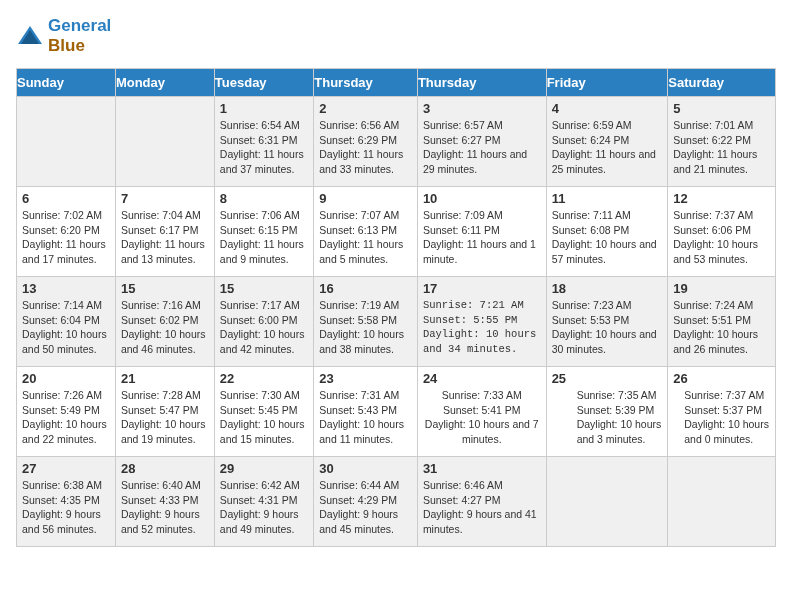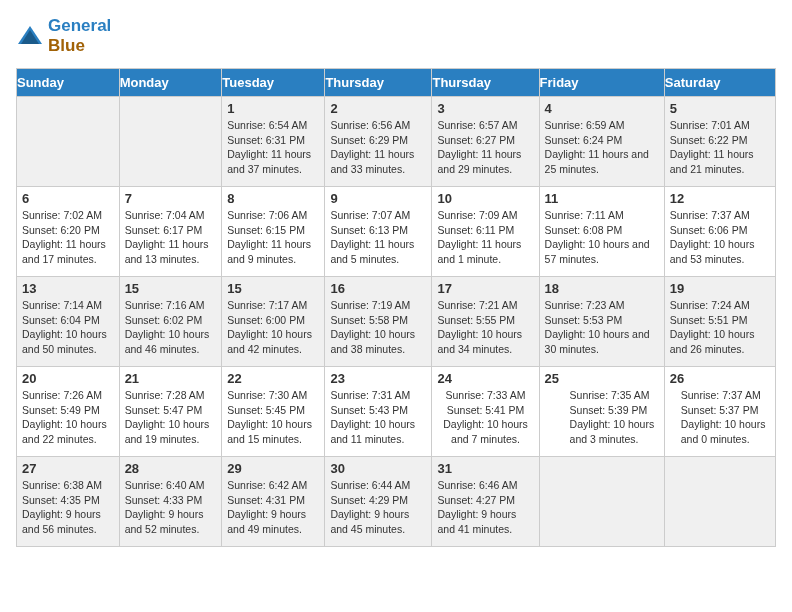--- a/index.html
+++ b/index.html
@@ -217,21 +217,21 @@
 Daylight: 10 hours and 42 minutes.</div>
         </td>
         <td>
           <span class="day-num">16</span>
           <div class="day-info" style="white-space: pre-line;">Sunrise: 7:19 AM
 Sunset: 5:58 PM
 Daylight: 10 hours and 38 minutes.</div>
         </td>
         <td>
           <span class="day-num">17</span>
-          <div class="day-info" style="white-space: pre-line;">Sunrise: 7:21 AM
+          <div class="day-info" style="white-space: pre-line; font-family: Liberation Mono, monospace;">Sunrise: 7:21 AM
 Sunset: 5:55 PM
 Daylight: 10 hours and 34 minutes.</div>
         </td>
         <td>
           <span class="day-num">18</span>
           <div class="day-info" style="white-space: pre-line;">Sunrise: 7:23 AM
 Sunset: 5:53 PM
 Daylight: 10 hours and 30 minutes.</div>
         </td>
         <td>

